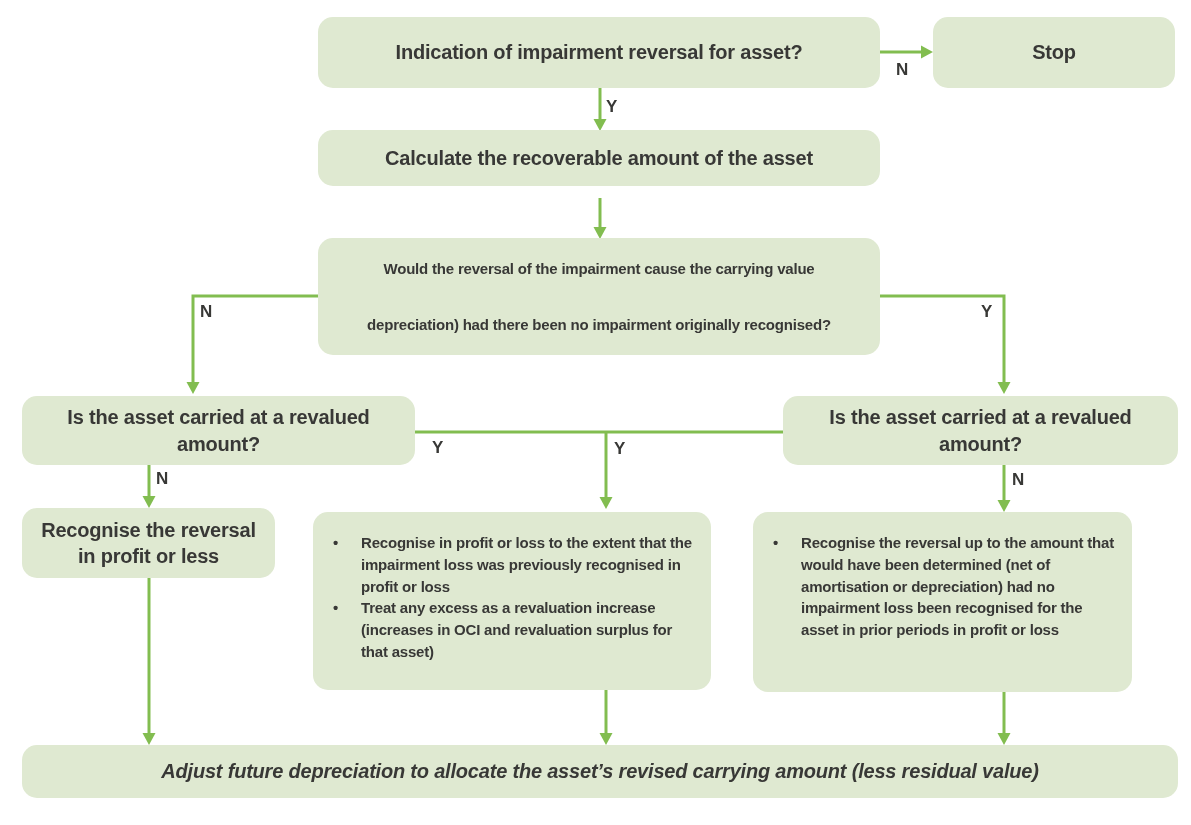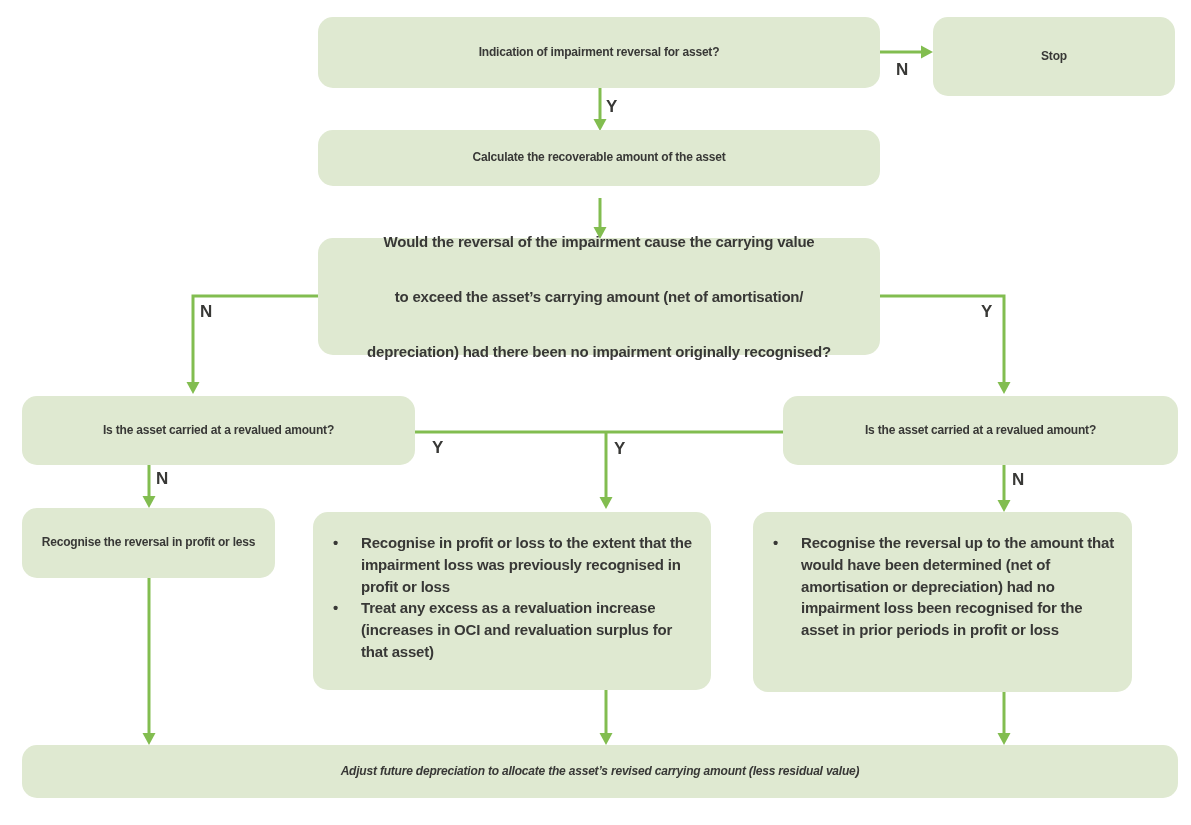--- a/index.html
+++ b/index.html
@@ -35,28 +35,28 @@
   .box {
     position: absolute;
     background: var(--box-fill);
     border-radius: 15px;
     display: flex;
     flex-direction: column;
     align-items: center;
     justify-content: center;
     text-align: center;
     font-weight: 700;
-    font-size: 12px;
+    font-size: 20px;
     letter-spacing: -0.2px;
     line-height: 1.32;
     color: var(--text);
     padding: 6px 18px;
   }
   .box-indication { left: 318px; top: 17px;  width: 562px; height: 71px; }
-  .box-stop       { left: 933px; top: 17px;  width: 242px; height: 79px; }
+  .box-stop       { left: 933px; top: 17px;  width: 242px; height: 71px; }
   .box-calculate  { left: 318px; top: 130px; width: 562px; height: 56px; }
   .box-exceed     { left: 318px; top: 238px; width: 562px; height: 117px; font-size: 15px; line-height: 1.55; gap: 32px; }
   .box-revalued-left  { left: 22px;  top: 396px; width: 393px; height: 69px; }
   .box-revalued-right { left: 783px; top: 396px; width: 395px; height: 69px; }
   .box-recognise  { left: 22px;  top: 508px; width: 253px; height: 70px; }
   .box-bullets-mid   { left: 313px; top: 512px; width: 398px; height: 178px; }
   .box-bullets-right { left: 753px; top: 512px; width: 379px; height: 180px; }
   .box-adjust     { left: 22px;  top: 745px; width: 1156px; height: 53px; font-style: italic; }
   .bullet-box {
     align-items: flex-start;
@@ -150,21 +150,20 @@
   <div class="box box-stop">
     <span>Stop</span>
   </div>
 
   <div class="box box-calculate">
     <span>Calculate the recoverable amount of the asset</span>
   </div>
 
   <div class="box box-exceed">
     <div>Would the reversal of the impairment cause the carrying value</div>
-    <div>to exceed the asset’s carrying amount (net of amortisation/</div>
     <div>depreciation) had there been no impairment originally recognised?</div>
   </div>
 
   <div class="box box-revalued-left">
     <span>Is the asset carried at a revalued amount?</span>
   </div>
 
   <div class="box box-revalued-right">
     <span>Is the asset carried at a revalued amount?</span>
   </div>

